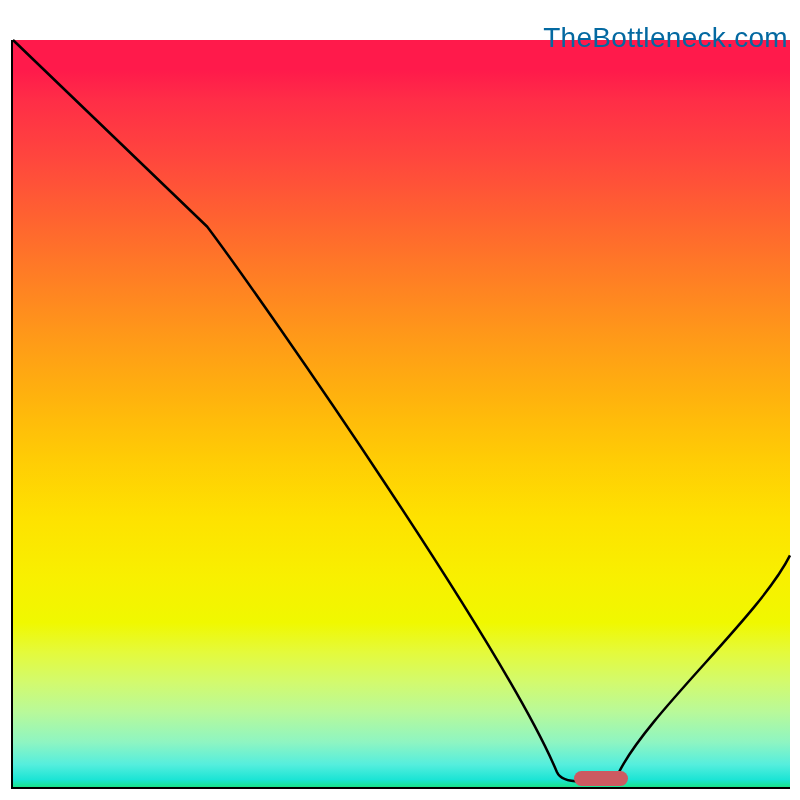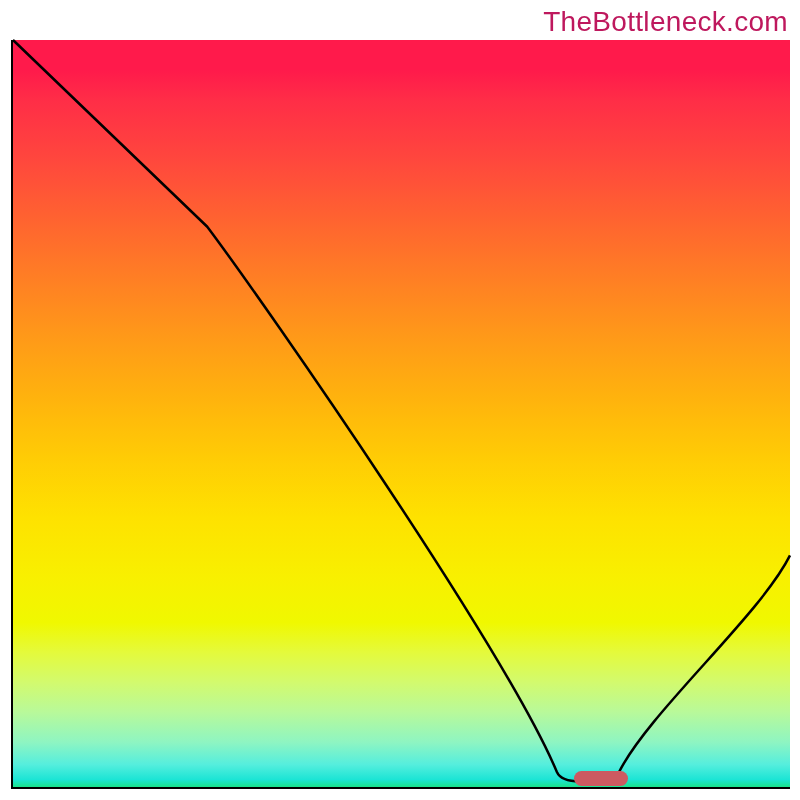--- a/index.html
+++ b/index.html
@@ -4,25 +4,25 @@
 <style>
   * { margin: 0; padding: 0; box-sizing: border-box; }
   html, body { width: 800px; height: 800px; overflow: hidden; background: #fff; }
   .container {
     position: relative;
     width: 800px;
     height: 800px;
   }
   .watermark {
     position: absolute;
-    top: 6px;
+    top: 22px;
     right: 12px;
     font-family: Arial, Helvetica, sans-serif;
     font-size: 28px;
-    color: #be185d;
+    color: #0369a1;
     font-weight: 500;
     letter-spacing: 0.3px;
     z-index: 10;
   }
   .plot-area {
     position: absolute;
     left: 11px;
     top: 40px;
     width: 779px;
     height: 749px;

